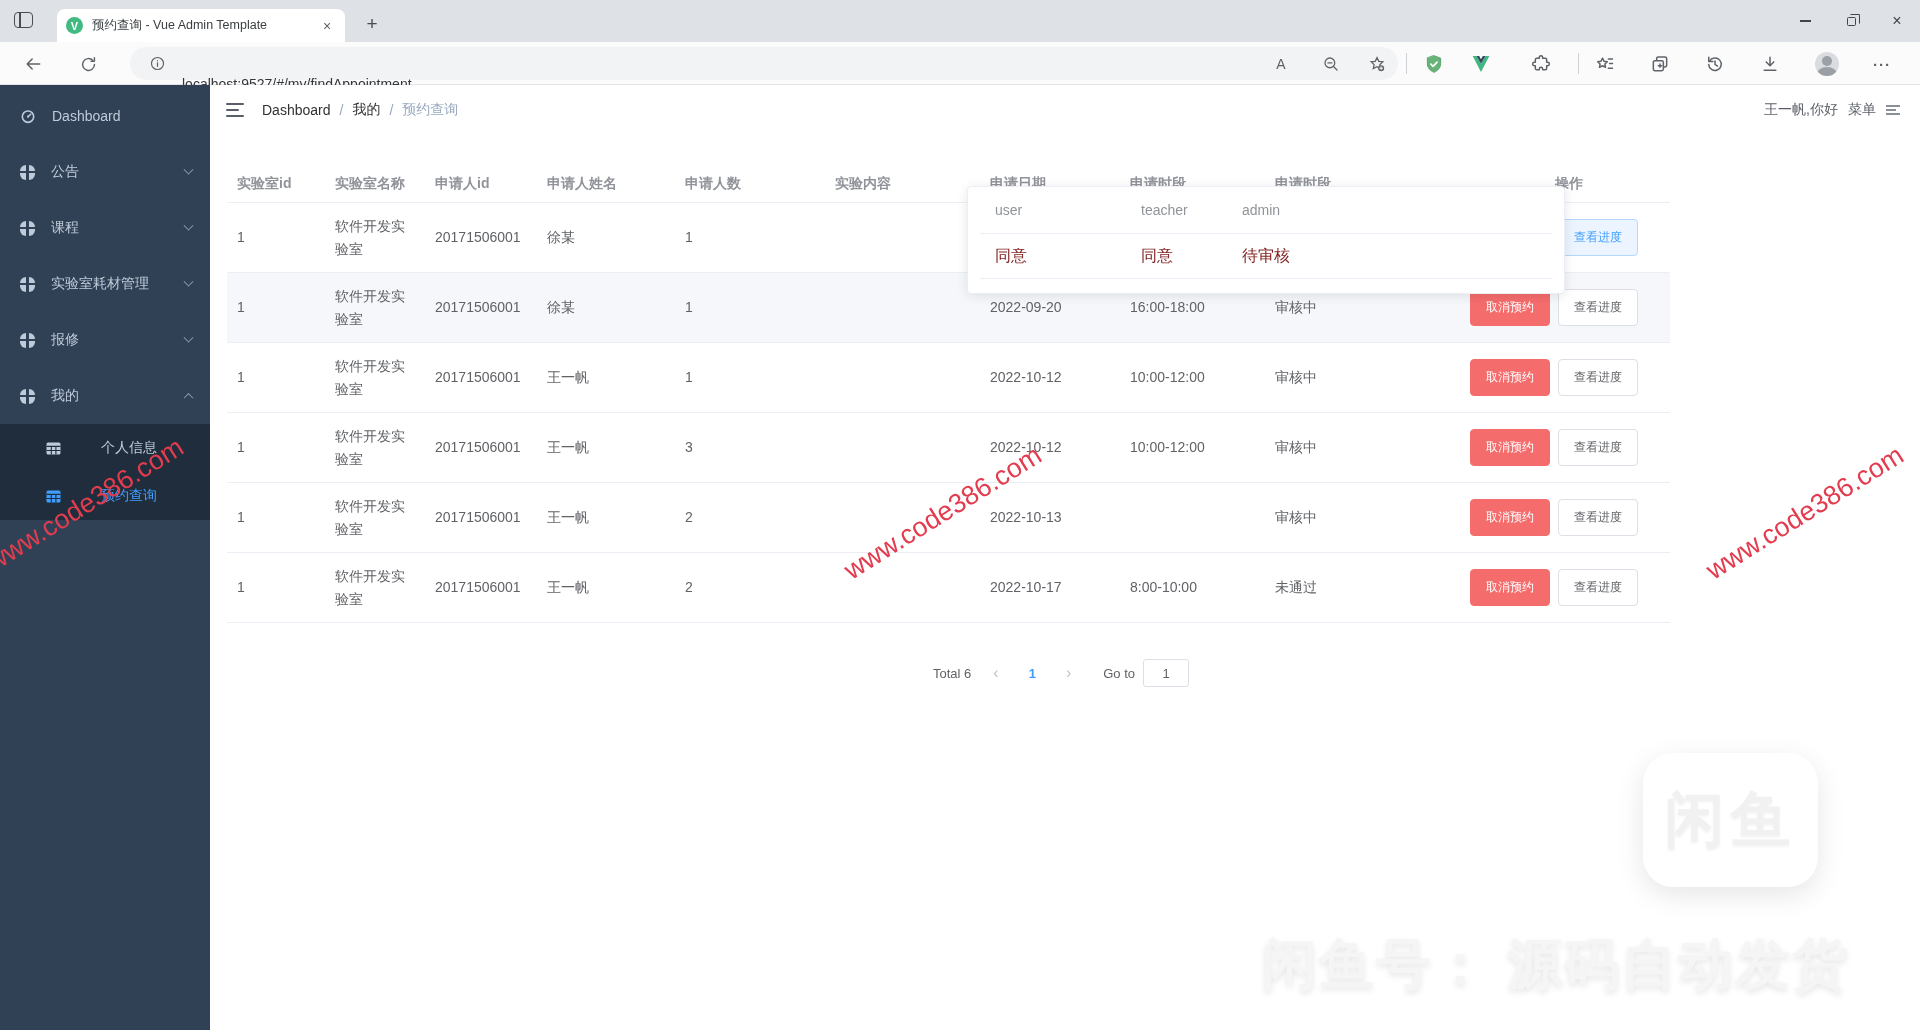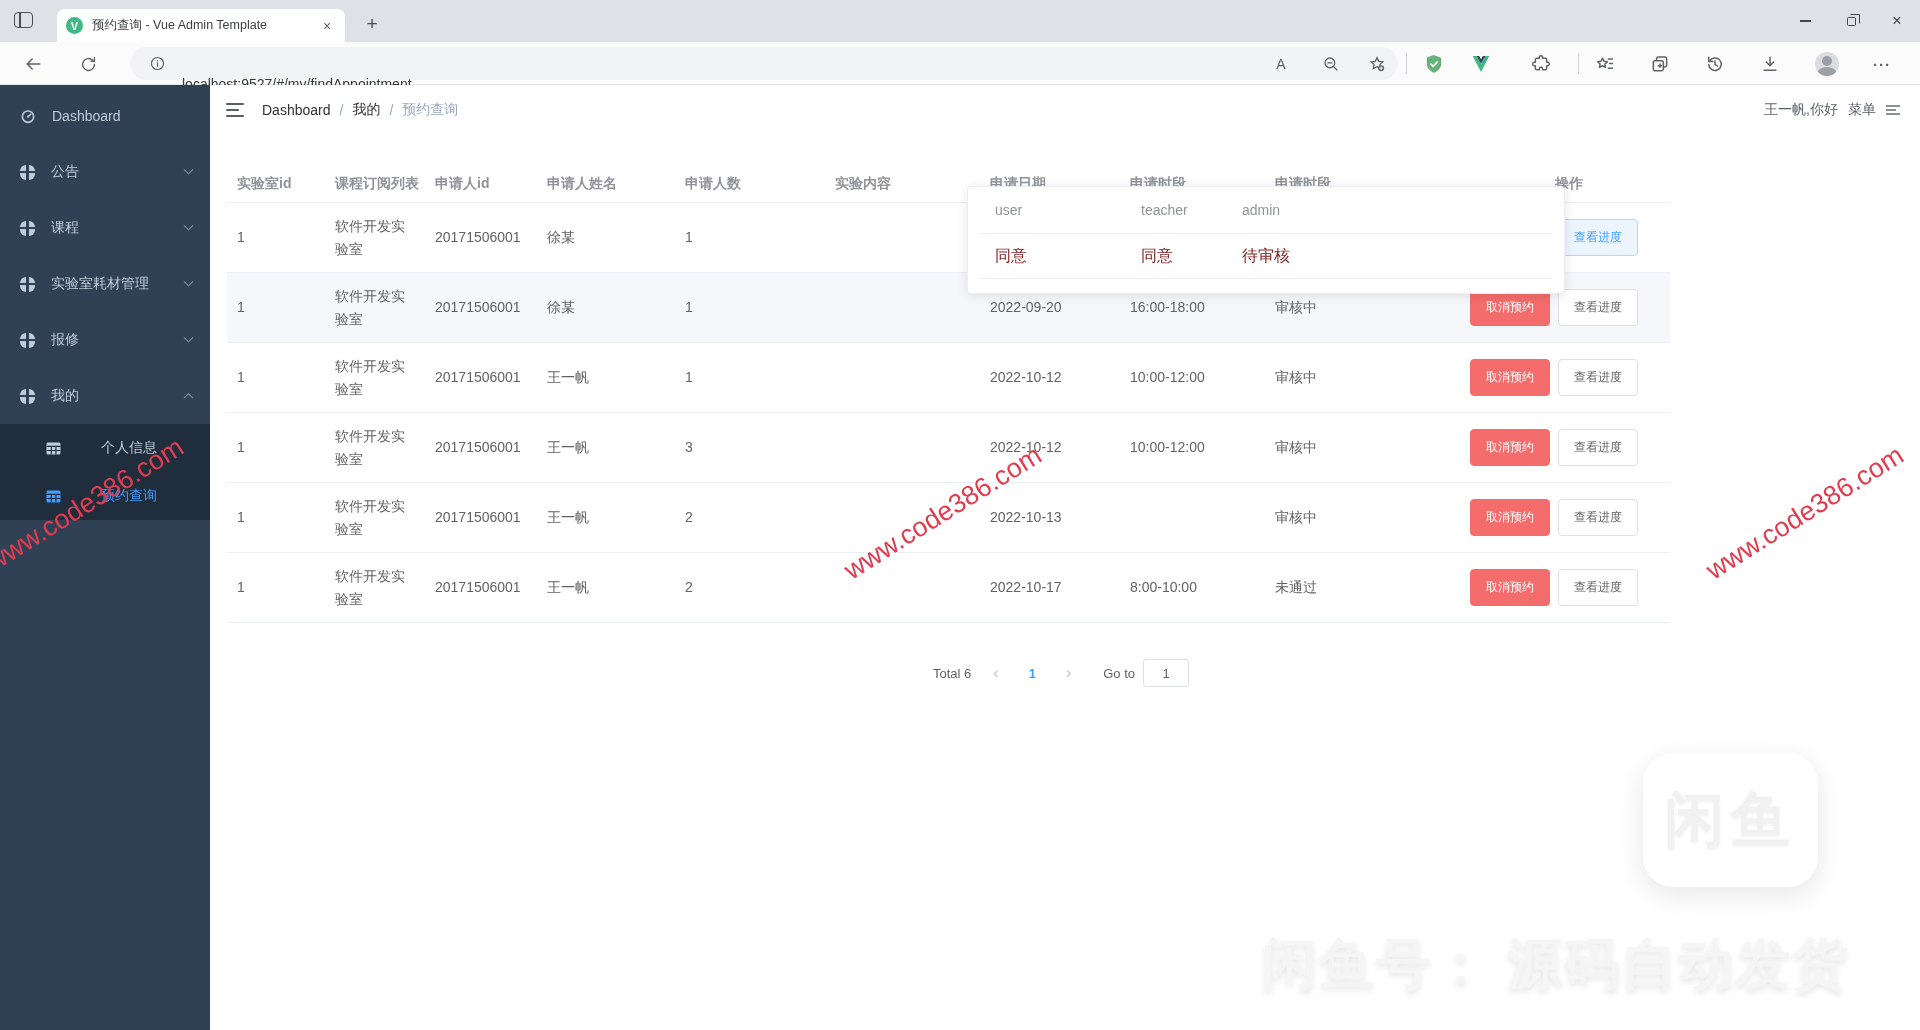--- a/index.html
+++ b/index.html
@@ -321,21 +321,21 @@
           <span></span>
         </span>
     </div>
   </div>
 
   <div class="content">
 
     <div class="apt-table">
       <div class="t-row t-head">
         <div class="cell">实验室id</div>
-        <div class="cell">课程订阅列表</div>
+        <div class="cell">实验室名称</div>
         <div class="cell">申请人id</div>
         <div class="cell">申请人姓名</div>
         <div class="cell">申请人数</div>
         <div class="cell">实验内容</div>
         <div class="cell">申请日期</div>
         <div class="cell">申请时段</div>
         <div class="cell">申请时段</div>
         <div class="cell c-op">操作</div>
       </div>
 

